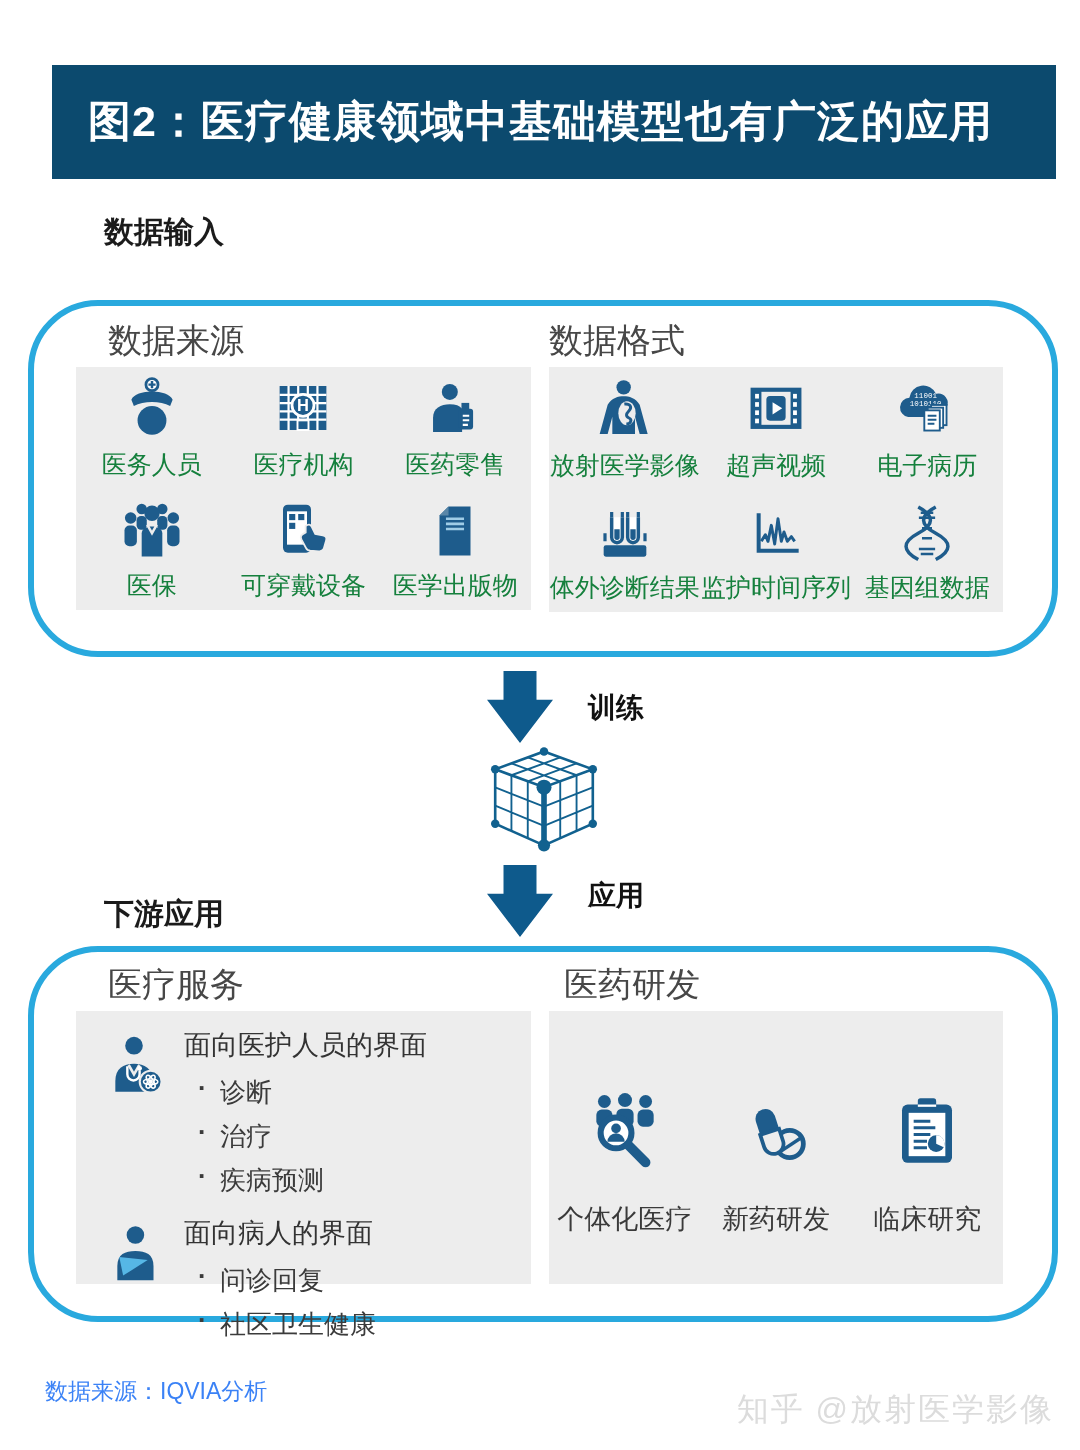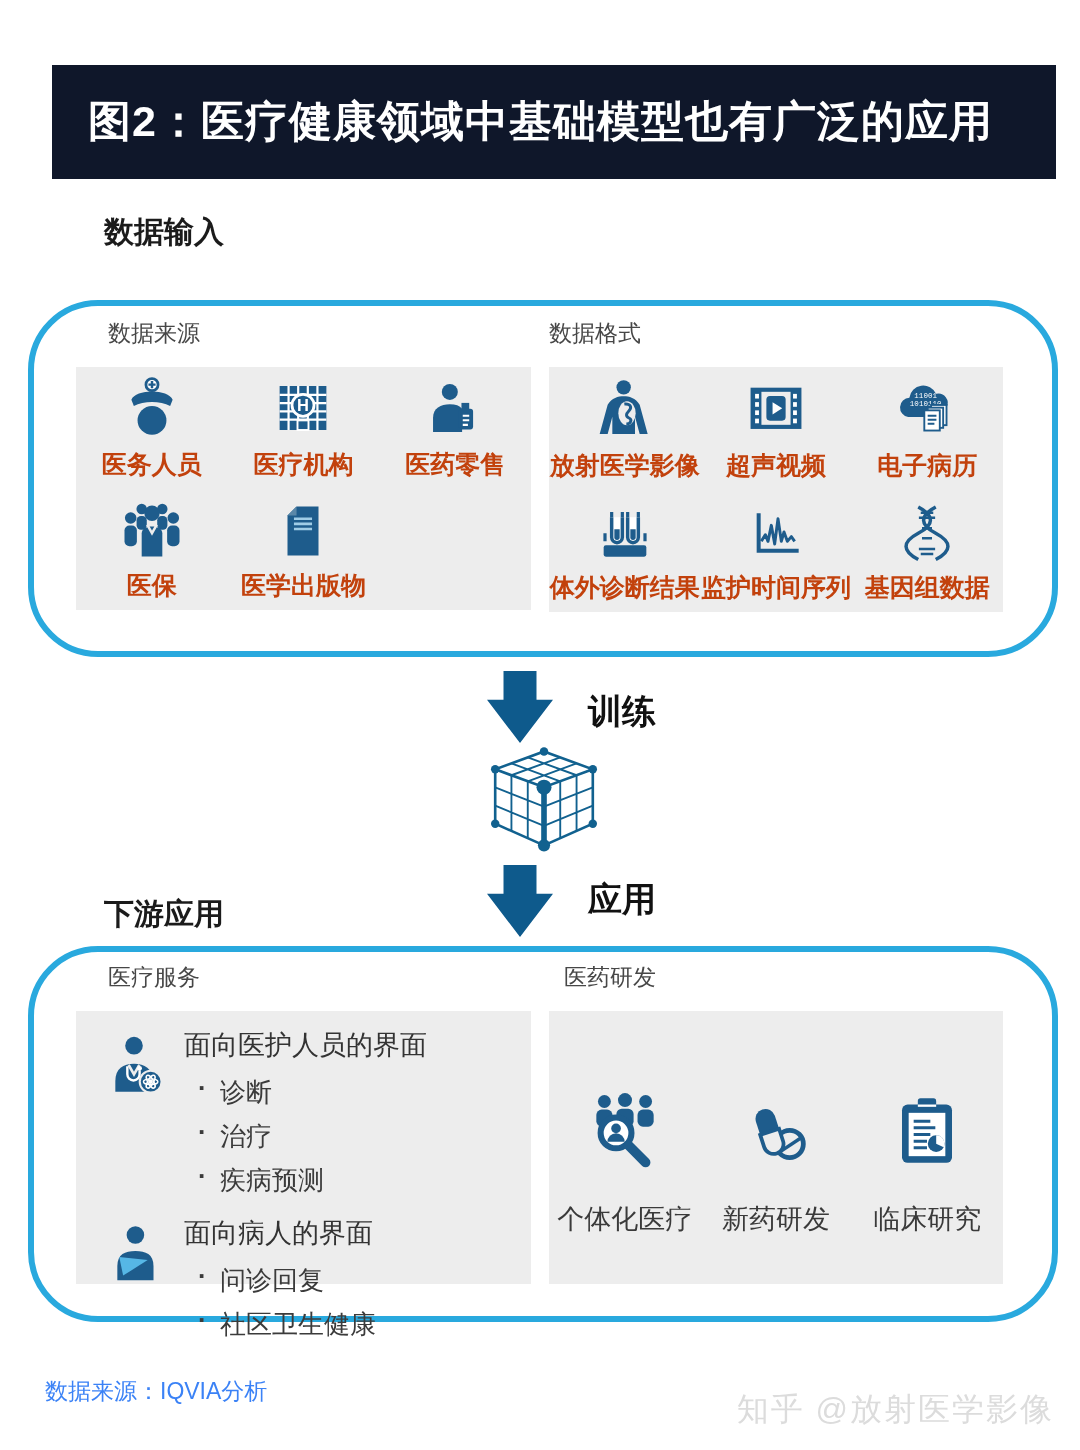--- a/index.html
+++ b/index.html
@@ -1,56 +1,56 @@
 <!DOCTYPE html>
 <html><head>
 <meta charset="utf-8">
 <style>
   html,body{margin:0;padding:0;background:#fff}
   .page{position:relative;width:1080px;height:1450px;background:#fff;overflow:hidden;
         font-family:"Liberation Sans",sans-serif;color:#222}
 
   
-  .banner{position:absolute;left:52px;top:65px;width:1004px;height:114px;background:#0f172a;
+  .banner{position:absolute;left:52px;top:65px;width:1004px;height:114px;background:#0c4a6e;
           display:flex;align-items:center;padding-left:36px;box-sizing:border-box}
   .banner .title{color:#fff;font-size:43px;font-weight:bold;letter-spacing:1px;white-space:nowrap}
 
   .h2{position:absolute;font-size:30px;font-weight:bold;color:#1b1b1b;white-space:nowrap}
   #h2-input{left:104px;top:212px}
   #h2-down{left:104px;top:894px}
 
   
   .container{position:absolute;left:28px;width:1030px;border:6px solid #29A9DE;border-radius:70px;
              box-sizing:border-box;background:#fff}
   #box-input{top:300px;height:357px}
   #box-down{top:946px;height:376px}
 
-  .panel-label{position:absolute;font-size:23px;color:#474747;white-space:nowrap}
+  .panel-label{position:absolute;font-size:34px;color:#474747;white-space:nowrap}
   #lbl-sources{left:108px;top:318px}
   #lbl-formats{left:549px;top:318px}
   #lbl-services{left:108px;top:962px}
   #lbl-rnd{left:564px;top:962px}
 
   .gray-panel{position:absolute;background:#EDEDED}
   #panel-sources{left:76px;top:367px;width:455px;height:243px}
   #panel-formats{left:549px;top:367px;width:454px;height:245px}
   #panel-services{left:76px;top:1011px;width:455px;height:273px}
   #panel-rnd{left:549px;top:1011px;width:454px;height:273px}
 
   .grid3x2{display:grid;grid-template-columns:repeat(3,1fr);grid-template-rows:1fr 1fr;height:100%}
   .cell{display:flex;flex-direction:column;align-items:center;justify-content:flex-end;padding-bottom:8px}
   .cell .ic{display:flex;align-items:flex-end;justify-content:center;height:72px;margin-bottom:7px;color:#1E5C8C}
-  .cell .lbl{font-size:25px;color:#c2410c;font-weight:700;white-space:nowrap}
+  .cell .lbl{font-size:25px;color:#15803d;font-weight:400;white-space:nowrap}
 
   
   .arrow{position:absolute;left:487px;width:66px;height:72px;background:#0E5A8C;
          clip-path:polygon(25% 0,75% 0,75% 40%,100% 40%,50% 100%,0 40%,25% 40%)}
   #arrow-train{top:671px}
   #arrow-apply{top:865px}
-  .flow-label{position:absolute;left:588px;font-size:34px;font-weight:bold;color:#111;white-space:nowrap}
+  .flow-label{position:absolute;left:588px;font-size:28px;font-weight:bold;color:#111;white-space:nowrap}
   #flbl-train{top:689px}
   #flbl-apply{top:877px}
   #cube{position:absolute;left:477px;top:744px;color:#11618F}
 
   
   .svc-inner{padding:16px 0 0 16px}
   .svc-group{display:flex;margin-bottom:8px}
   .svc-ic{width:92px;display:flex;justify-content:center;align-items:flex-start;padding-top:6px;color:#1E5C8C}
   .svc-title{font-size:27px;color:#333;font-weight:400;white-space:nowrap}
   .svc-list{list-style:none;margin:12px 0 0;padding:0}
@@ -130,20 +130,33 @@
             <circle cx="8.5" cy="16" r="4.2" fill="currentColor"></circle>
             <rect x="4" y="21.5" width="9" height="15" rx="3.6" fill="currentColor"></rect>
             <circle cx="39.5" cy="16" r="4.2" fill="currentColor"></circle>
             <rect x="35" y="21.5" width="9" height="15" rx="3.6" fill="currentColor"></rect>
             <circle cx="24" cy="12.5" r="5.6" fill="currentColor"></circle>
             <path d="M16.5 44 V27 C16.5 20.5, 31.5 20.5, 31.5 27 V44 Z" fill="currentColor"></path>
             <path d="M20.5 20.8 L24 27 L27.5 20.8" fill="none" stroke="#EDEDED" stroke-width="1.8"></path>
           </svg>
         </span>
         <span class="lbl">医保</span>
+      </div>
+      <div class="cell">
+        <span class="ic">
+          <svg width="64" height="64" viewBox="0 0 48 48">
+            <rect x="9" y="5" width="21" height="36" rx="3.6" fill="currentColor"></rect>
+            <rect x="12" y="10" width="15" height="25" fill="#fff"></rect>
+            <rect x="13.6" y="12" width="4.6" height="4.6" fill="currentColor"></rect>
+            <rect x="20.4" y="12" width="4.6" height="4.6" fill="currentColor"></rect>
+            <rect x="13.6" y="18.6" width="4.6" height="4.6" fill="currentColor"></rect>
+            <path d="M26 21 q3-2.4 4.6.6 l2.6 5.4 5.6 1 q3.4.6 2.6 3.6 l-1.6 5.8 q-.8 2.8-3.8 2.6 l-6.6-.4 q-2.2-.2-3.2-2.2 l-3.4-6.4 q-1.2-2.4 1-3.8 l2.2-1.4 z" fill="currentColor" stroke="#EDEDED" stroke-width="1.4"></path>
+          </svg>
+        </span>
+        <span class="lbl">可穿戴设备</span>
       </div>
       <div class="cell">
         <span class="ic">
           <svg width="62" height="62" viewBox="0 0 48 48">
             <path d="M19 5 H36 V43 H12 V12 Z" fill="currentColor"></path>
             <path d="M19 5 L12 12 H19 Z" fill="#5a87a8"></path>
             <path d="M17 14.5h14M17 18.5h14M17 22.5h14" stroke="#9fcce6" stroke-width="2"></path>
           </svg>
         </span>
         <span class="lbl">医学出版物</span>

